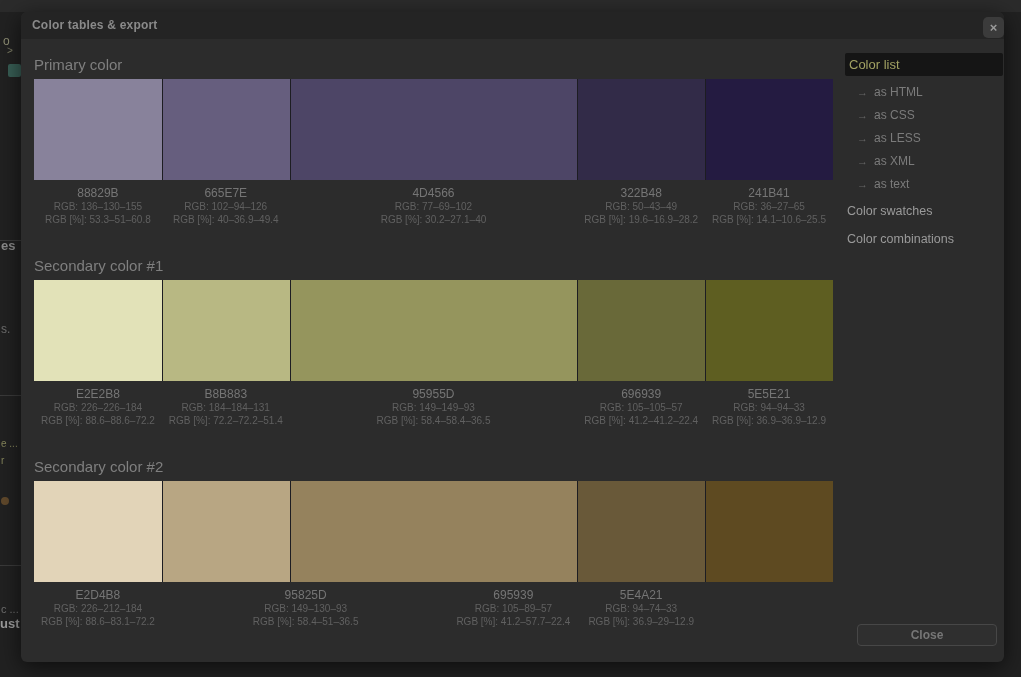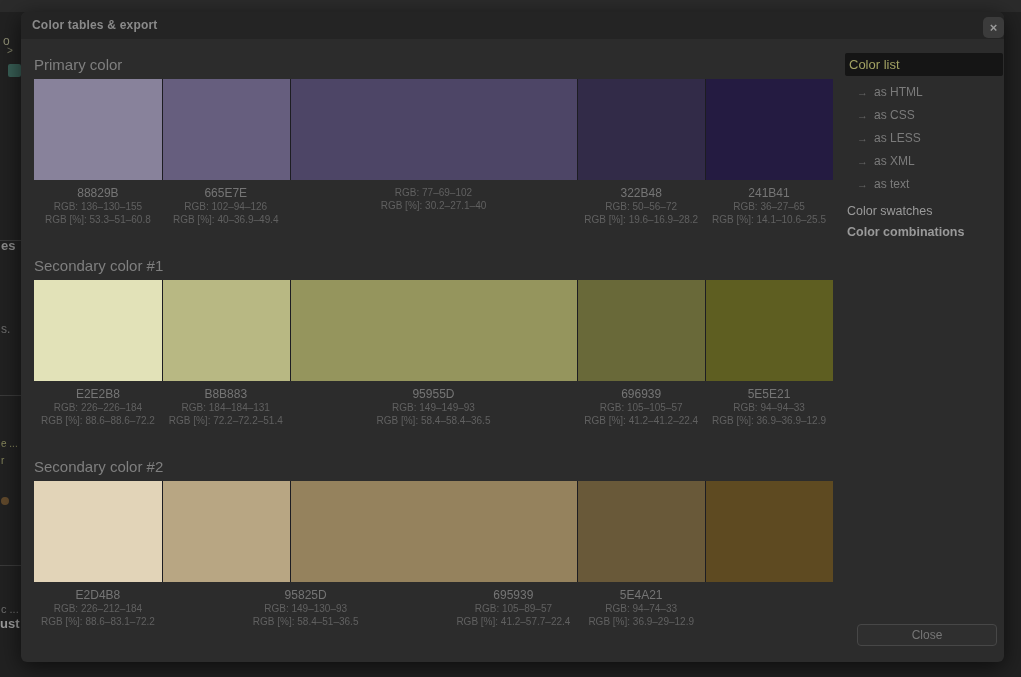--- a/index.html
+++ b/index.html
@@ -55,27 +55,27 @@
   .side-selected{
     background:#151515;color:#a2a263;font-size:13px;
     padding:4px 4px;border-radius:2px;cursor:pointer;
   }
   .side-sub{
     margin:9px 0 0 12px;font-size:12px;color:#7b7b7b;cursor:pointer;line-height:14px;
   }
   .side-sub:first-of-type{margin-top:7px;}
   .side-sub .arrow{color:#676767;margin-right:6px;font-size:11px;}
   .side-item{margin:13px 0 0 2px;font-size:12.5px;color:#9a9a9a;cursor:pointer;line-height:15px;}
-  .side-item + .side-item{margin-top:6px;font-weight:bold;}
+  .side-item + .side-item{margin-top:13px;}
 
   
   .close-btn{
     position:absolute;left:836px;top:612px;width:140px;height:22px;
     background:#2f2f2f;border:1px solid #474747;border-radius:4px;box-sizing:border-box;
-    color:#767676;font-size:12px;line-height:20px;text-align:center;cursor:pointer;
+    color:#767676;font-size:12px;line-height:20px;text-align:center;cursor:pointer;font-weight:bold;
   }
 </style>
 </head>
 <body>
 
 <div class="bg-topband"></div>
 <div id="bg-frags">
     <div class="bg-frag" style="left: 0px; top: 14px; font-size: 21px; color: rgb(207, 207, 207); font-weight: bold; padding-left: 25px;">TE</div>
     <div class="bg-frag" style="left: 3px; top: 34px; font-size: 12px; color: rgb(143, 143, 116);">o</div>
     <div class="bg-frag" style="left: 7px; top: 45px; font-size: 10px; color: rgb(125, 125, 100);">&gt;</div>
@@ -115,26 +115,27 @@
             <div class="lbl-hex">88829B</div>
             <div class="lbl-rgb">RGB: 136–130–155</div>
             <div class="lbl-pct">RGB [%]: 53.3–51–60.8</div>
           </div>
           <div class="label-cell">
             <div class="lbl-hex">665E7E</div>
             <div class="lbl-rgb">RGB: 102–94–126</div>
             <div class="lbl-pct">RGB [%]: 40–36.9–49.4</div>
           </div>
           <div class="label-cell wide">
+            <div class="lbl-hex">4D4566</div>
             <div class="lbl-rgb">RGB: 77–69–102</div>
             <div class="lbl-pct">RGB [%]: 30.2–27.1–40</div>
           </div>
           <div class="label-cell">
             <div class="lbl-hex">322B48</div>
-            <div class="lbl-rgb">RGB: 50–56–72</div>
+            <div class="lbl-rgb">RGB: 50–43–49</div>
             <div class="lbl-pct">RGB [%]: 19.6–16.9–28.2</div>
           </div>
           <div class="label-cell">
             <div class="lbl-hex">241B41</div>
             <div class="lbl-rgb">RGB: 36–27–65</div>
             <div class="lbl-pct">RGB [%]: 14.1–10.6–25.5</div>
           </div>
         </div>
       </div>
       <div class="section" style="top: 245px;">

